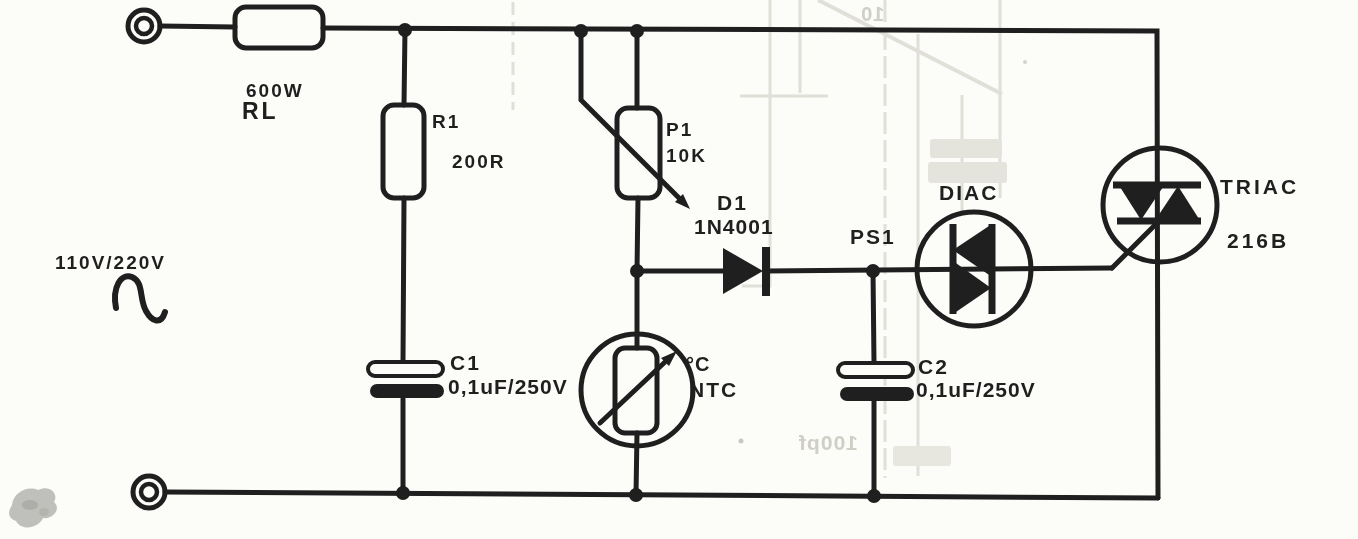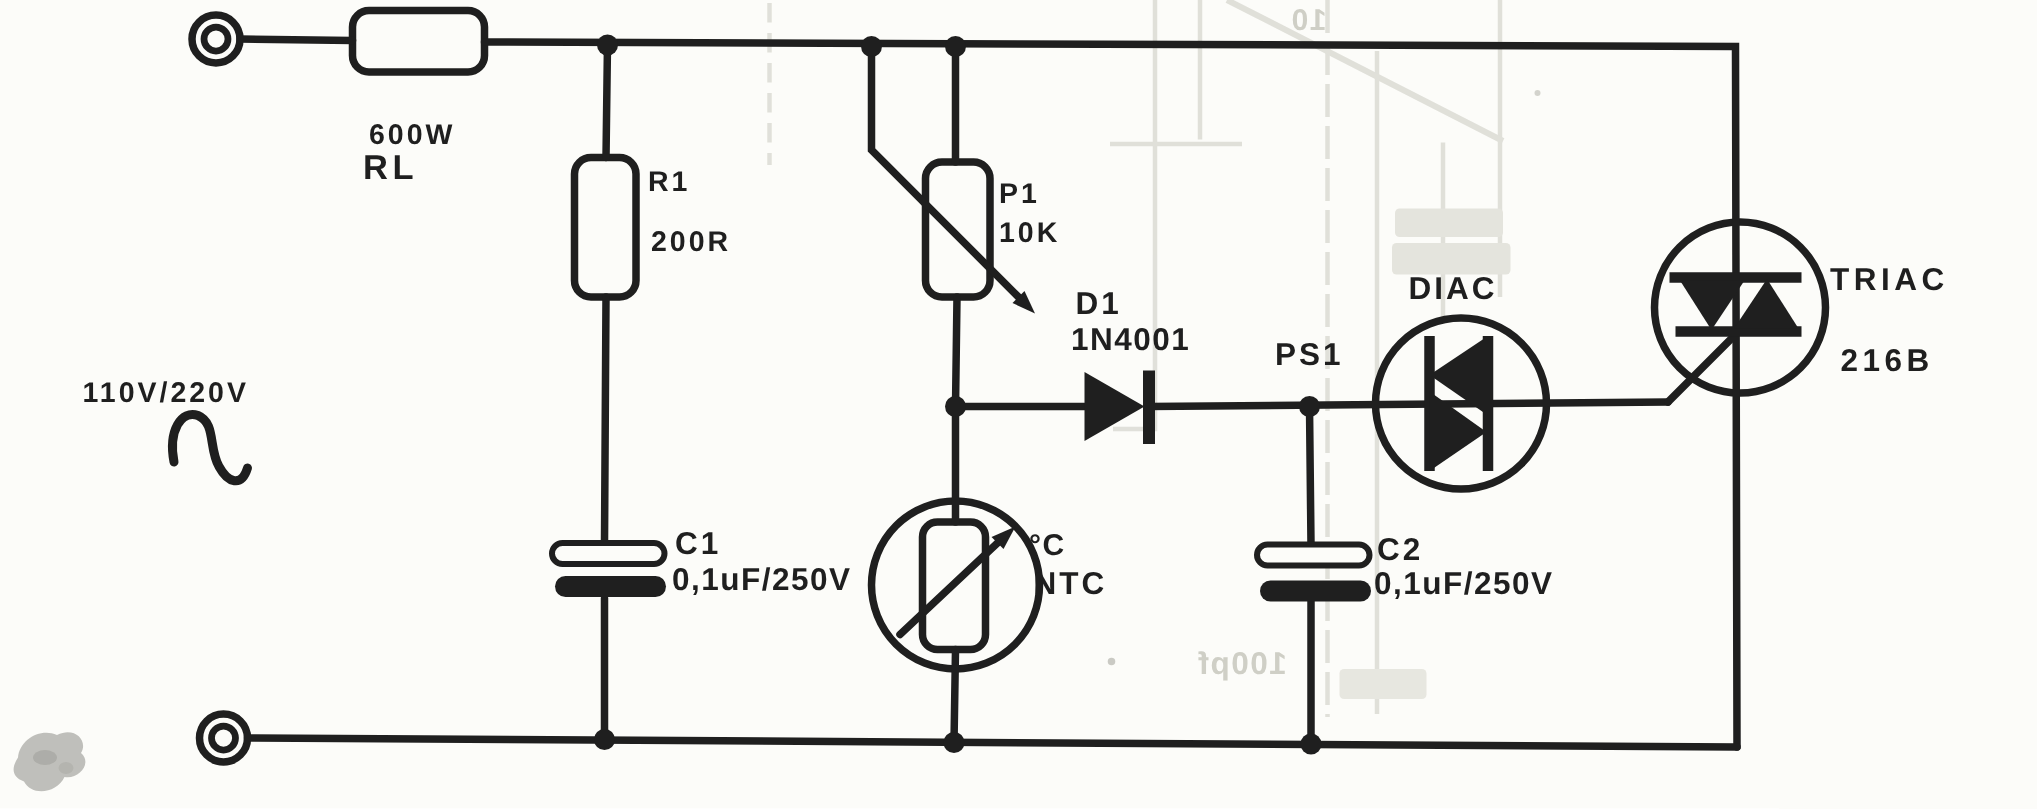--- a/index.html
+++ b/index.html
@@ -138,30 +138,30 @@
       <circle cx="874" cy="496" r="7"></circle>
     </g>
   </svg>
 
   <div class="lbl fs22" style="left:55px;top:253px;">110V/220V</div>
 
   <div class="lbl fs23" style="left:242px;top:52px;letter-spacing:3px;margin-top:48px;">RL</div>
   <div class="lbl fs22" style="left:246px;top:81px;">600W</div>
 
   <div class="lbl fs22" style="left:432px;top:112px;">R1</div>
-  <div class="lbl fs22" style="left:434px;top:152px;text-align:center;">200R</div>
+  <div class="lbl fs22" style="left:452px;top:152px;text-align:center;">200R</div>
 
   <div class="lbl fs21" style="left:450px;top:352px;">C1</div>
   <div class="lbl fs21" style="left:448px;top:376px;letter-spacing:1px;">0,1uF/250V</div>
 
   <div class="lbl fs22" style="left:666px;top:120px;">P1</div>
   <div class="lbl fs22" style="left:666px;top:146px;">10K</div>
 
   <div class="lbl fs21" style="left:717px;top:192px;text-align:right;">D1</div>
-  <div class="lbl fs21" style="left:694px;top:216px;letter-spacing:1px;margin-left:20px;">1N4001</div>
+  <div class="lbl fs21" style="left:694px;top:216px;letter-spacing:1px;">1N4001</div>
 
   <div class="lbl fs20" style="left:686px;top:354px;letter-spacing:1px;">°C</div>
   <div class="lbl fs21" style="left:689px;top:379px;">NTC</div>
 
   <div class="lbl fs21" style="left:850px;top:226px;">PS1</div>
 
   <div class="lbl fs21" style="left:939px;top:182px;">DIAC</div>
 
   <div class="lbl fs21" style="left:918px;top:356px;">C2</div>
   <div class="lbl fs21" style="left:916px;top:379px;letter-spacing:1px;">0,1uF/250V</div>

